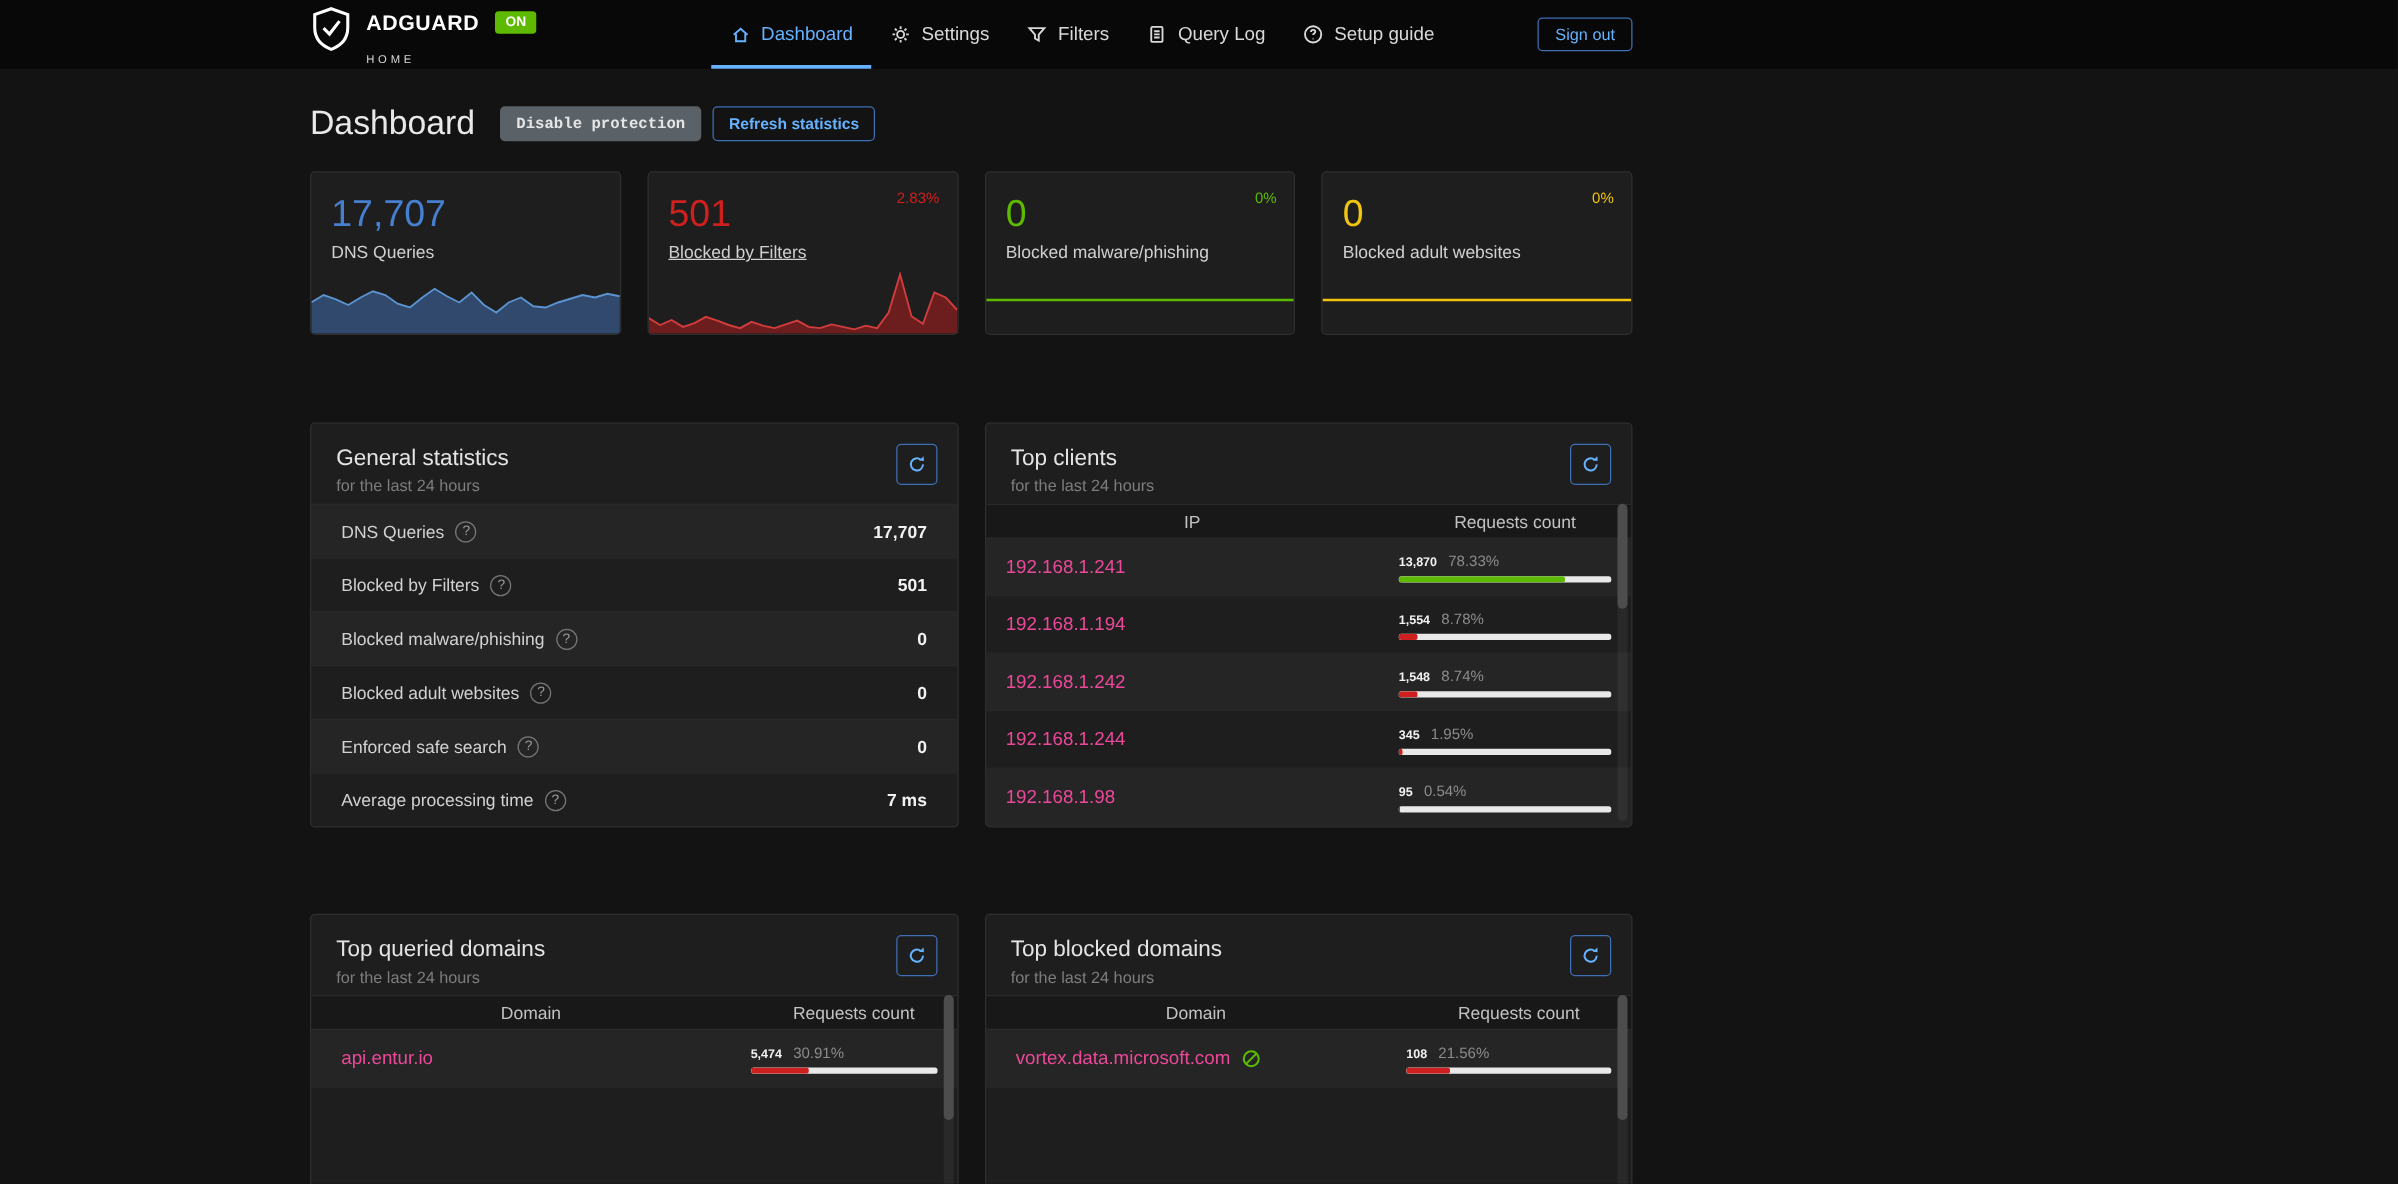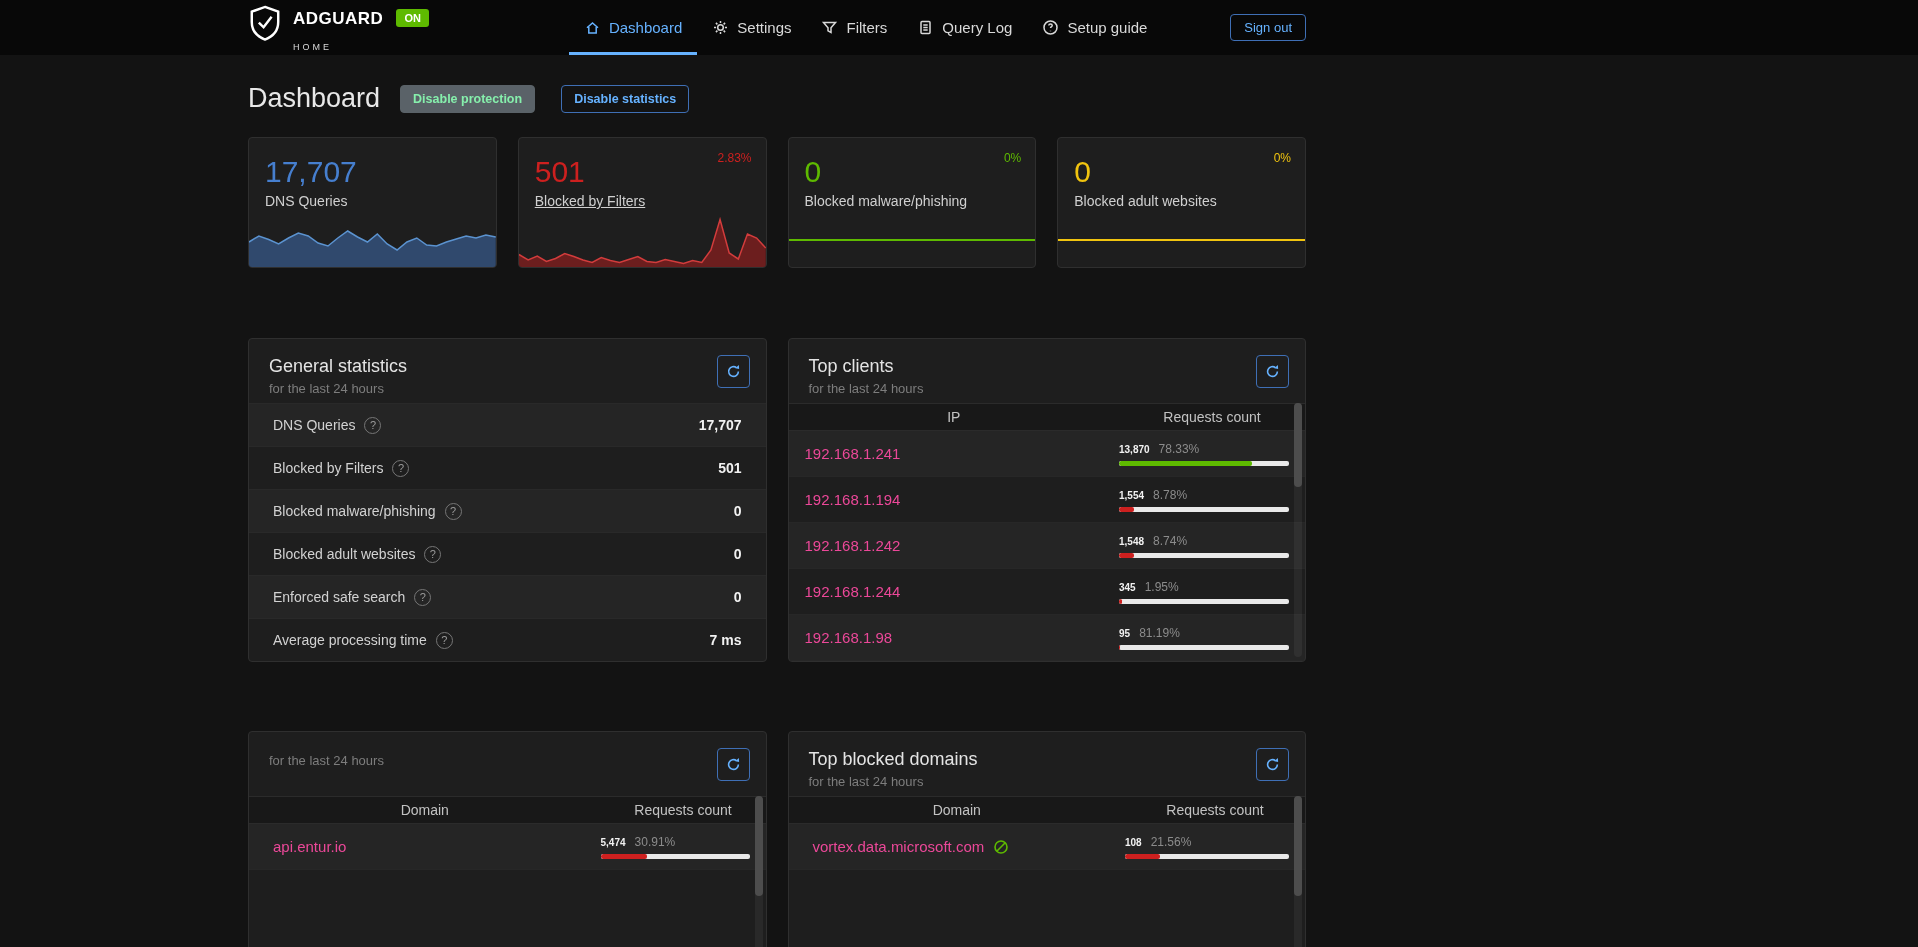--- a/index.html
+++ b/index.html
@@ -24,21 +24,21 @@
   .signout { margin-left:auto; border:1px solid #3f6fb5; color:#66b2ff; font-size:13px;
     padding:5px 13px; border-radius:4px; background:transparent; cursor:pointer;
     font-family:"Liberation Sans", sans-serif; }
 
   
   .main { width:1058px; margin-left:248px; padding-top:28px; }
   .page-head { display:flex; align-items:center; margin-bottom:23px; }
   .page-title { color:#e8e8e8; font-size:27px; font-weight:400; margin-right:20px; }
   .btn { font-size:12.5px; padding:6px 12px; border-radius:4px; cursor:pointer;
     font-family:"Liberation Sans", sans-serif; font-weight:bold; }
-  .btn-gray { background:#5a6268; color:#86efac; border:1px solid #5a6268; margin-right:26px; }
+  .btn-gray { background:#5a6268; color:#e5e5e5; border:1px solid #5a6268; margin-right:9px;font-family:Liberation Mono, monospace; }
   .btn-blue-outline { background:transparent; color:#66b2ff; border:1px solid #3f6fb5; }
 
   
   .stat-grid { display:grid; grid-template-columns:repeat(4,1fr); gap:21px; margin-bottom:22px; }
   .stat-card { position:relative; height:131px; background:#1e1e1e; border:1px solid #2f2f2f;
     border-radius:4px; overflow:hidden; }
   .stat-pct { position:absolute; top:13px; right:14px; font-size:12px; }
   .stat-value { font-size:30px; padding:17px 16px 0; line-height:1.1; }
   .stat-label { color:#d0d0d0; font-size:14px; padding:5px 16px 0; }
   .stat-label.link { text-decoration:underline; cursor:pointer; display:inline-block; }
@@ -164,21 +164,21 @@
 
     <button class="signout">Sign out</button>
   </div>
 </div>
 
 <div class="main">
 
   <div class="page-head">
     <div class="page-title">Dashboard</div>
     <button class="btn btn-gray">Disable protection</button>
-    <button class="btn btn-blue-outline">Disable statistics</button>
+    <button class="btn btn-blue-outline">Refresh statistics</button>
   </div>
 
   <div class="stat-grid">
     <div class="stat-card">
       <div class="stat-pct" style="color: rgb(70, 127, 207);"></div>
       <div class="stat-value" style="color: rgb(70, 127, 207);">17,707</div>
       <div class="stat-label">DNS Queries</div>
       <div class="stat-chart">
           <svg viewBox="0 0 100 40" preserveAspectRatio="none" style="width:100%;height:100%;display:block">
             <polygon points="0,40 0.00,20.00 4.00,15.20 8.00,18.00 12.00,21.60 16.00,16.80 20.00,12.80 24.00,15.20 28.00,20.80 32.00,23.20 36.00,16.80 40.00,11.20 44.00,16.00 48.00,20.00 52.00,13.60 56.00,21.60 60.00,26.40 64.00,20.00 68.00,16.80 72.00,22.40 76.00,23.20 80.00,20.00 84.00,17.60 88.00,15.20 92.00,16.80 96.00,14.40 100.00,16.00 100,40" fill="rgba(70,127,207,0.45)"></polygon>
@@ -319,37 +319,38 @@
             <div class="bar">
                 <div class="bar-fill" style="background: rgb(205, 32, 31); width: 1.95%;"></div>
               </div>
           </div>
         </div>
         <div class="t-row">
           <div class="cell-main">192.168.1.98</div>
           <div class="cell-count w186">
             <div class="count-line">
               <span class="count">95</span>
-              <span class="pct">81.19%</span>
+              <span class="pct">0.54%</span>
             </div>
             <div class="bar">
                 <div class="bar-fill" style="background: rgb(205, 32, 31); width: 0.54%;"></div>
               </div>
           </div>
         </div>
       </div>
       <div class="scrollbar">
           <div class="scroll-thumb thumb-clients"></div>
         </div>
     </div>
   </div>
 
   <div class="grid2">
     <div class="card tall domain-pad">
       <div class="card-head">
+        <div class="card-title">Top queried domains</div>
         <div class="card-sub">for the last 24 hours</div>
         <button class="refresh-btn">
           <svg width="15" height="15" viewBox="0 0 16 16">
             <path d="M13.2 8a5.2 5.2 0 1 1-1.9-4" fill="none" stroke="#66b2ff" stroke-width="1.7"></path>
             <path d="M13.7 1.1 L14 5.2 L9.9 4.6 Z" fill="#66b2ff"></path>
           </svg>
         </button>
       </div>
       <div class="t-head">
         <div class="col-main">Domain</div>

